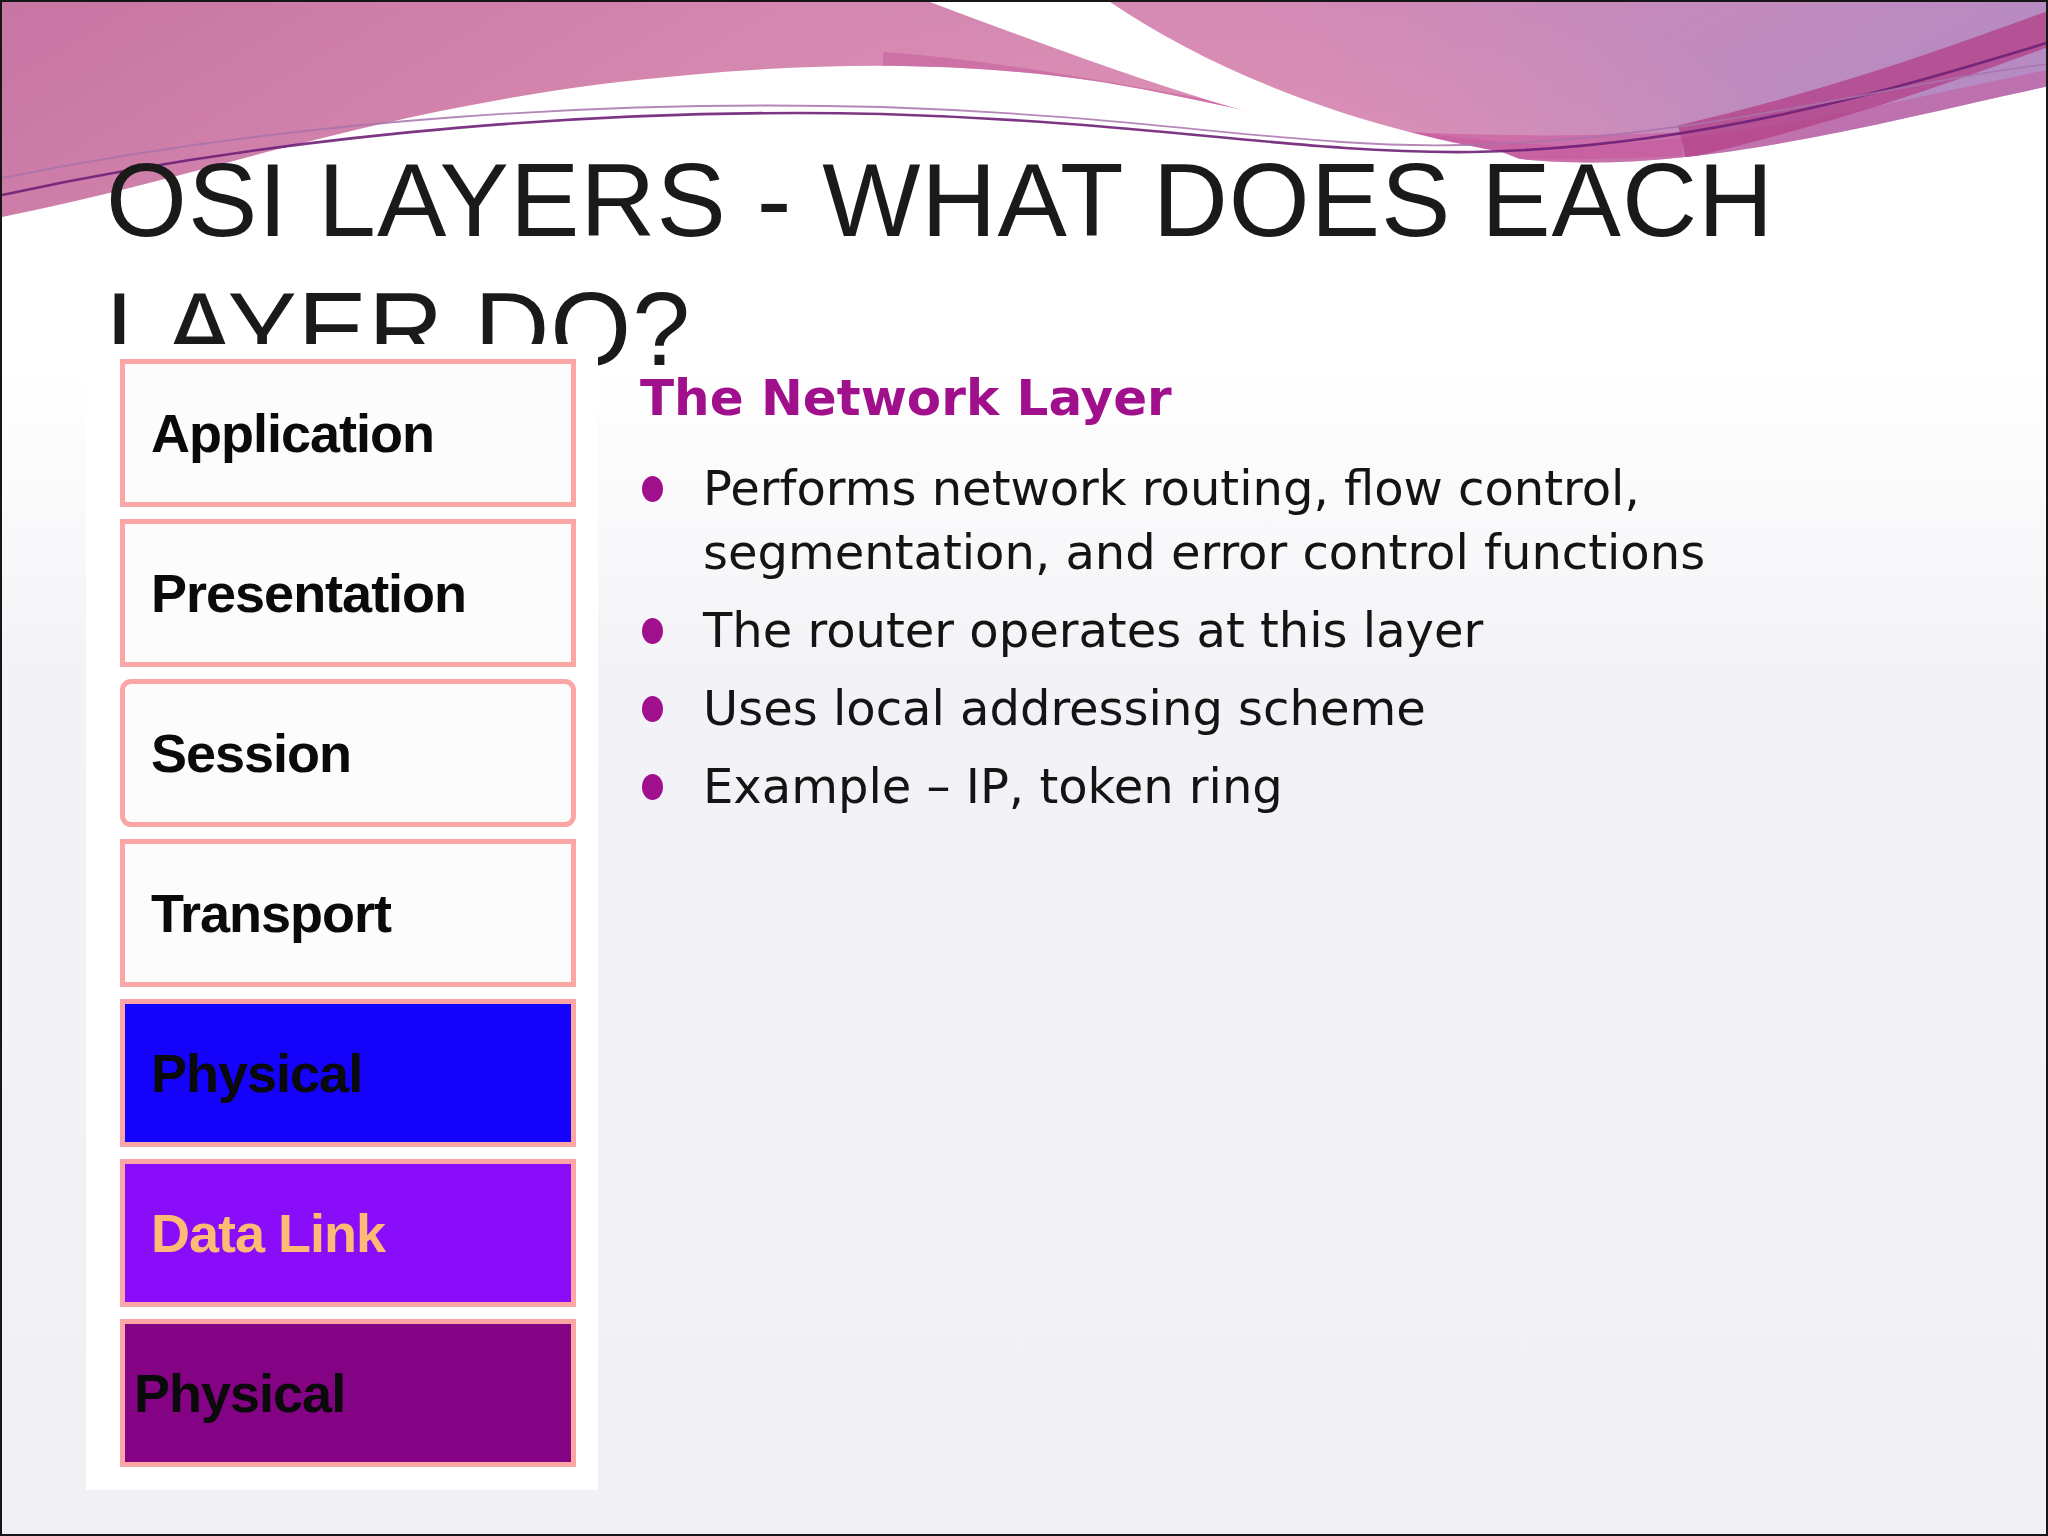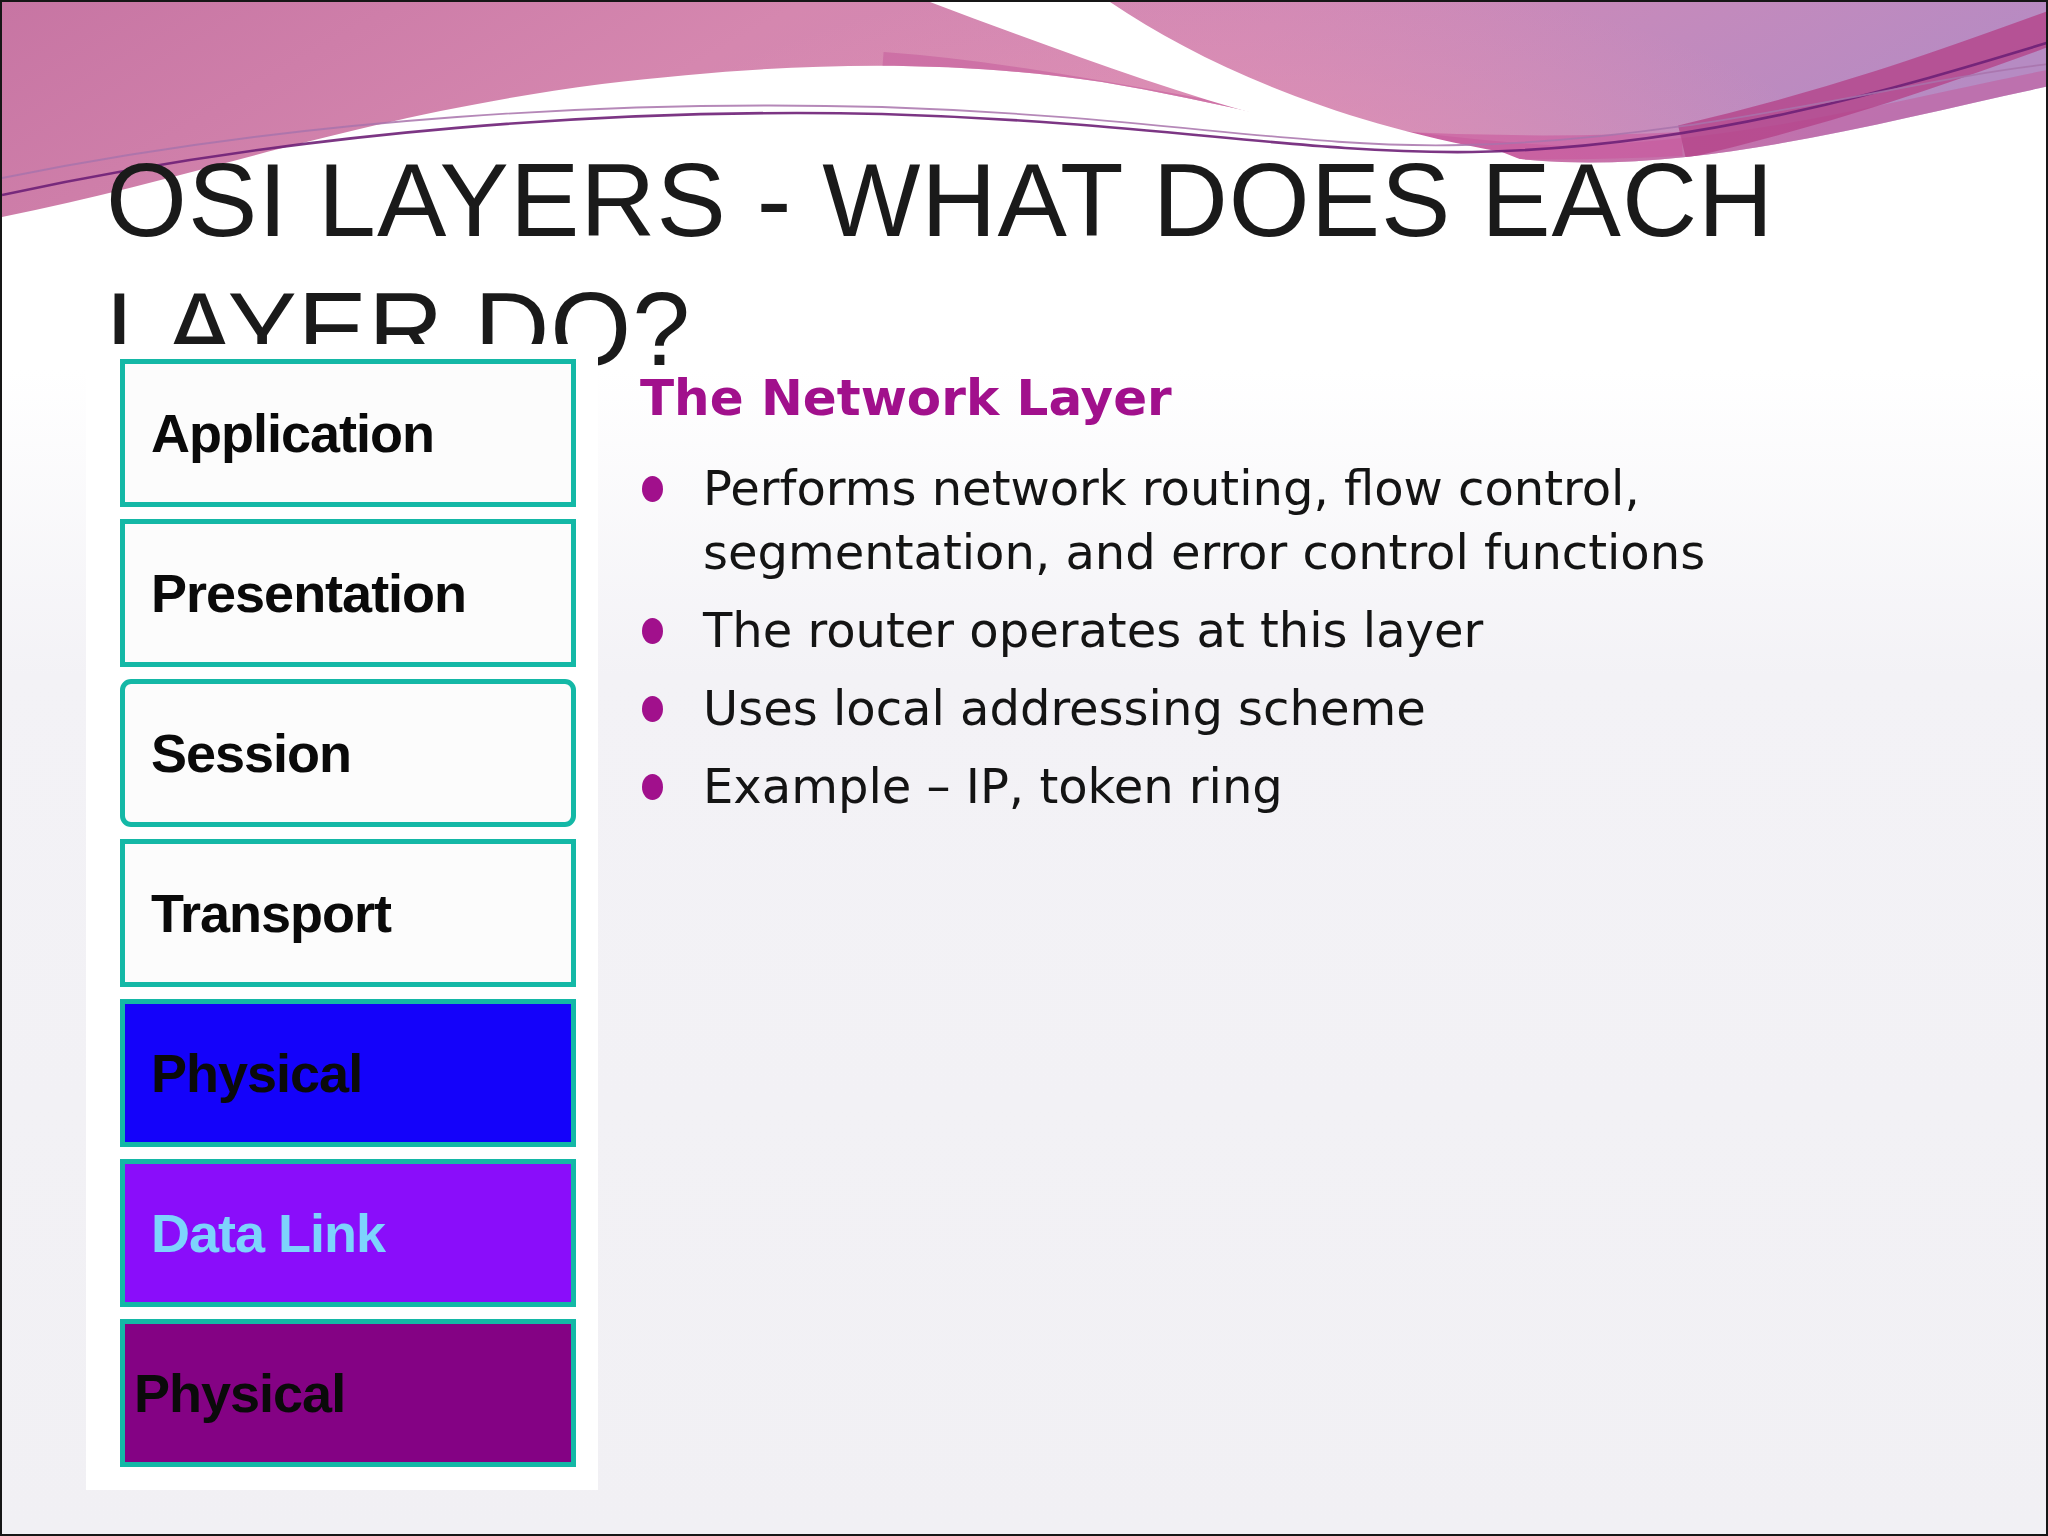--- a/index.html
+++ b/index.html
@@ -22,21 +22,21 @@
   }
   .panel{
     position:absolute;left:84px;top:342px;width:512px;height:1146px;
     background:#ffffff;
     box-sizing:border-box;
     padding:15px 0 0 34px;
   }
   .layer-box{
     box-sizing:border-box;
     width:456px;height:148px;
-    border:5px solid #14b8a6;
+    border:5px solid #fca5a5;
     margin-bottom:12px;
     display:flex;align-items:center;
     background:#fcfcfc;
   }
   .layer-label{
     font-family:"Liberation Sans",sans-serif;
     font-weight:700;
     font-size:54px;letter-spacing:-1px;
     padding-left:26px;
     color:#0a0a0a;
@@ -111,21 +111,21 @@
         <div class="layer-box" style="background: rgb(252, 252, 252); border-radius: 11px;">
     <span class="layer-label" style="color: rgb(10, 10, 10);">Session</span>
   </div>
         <div class="layer-box" style="background: rgb(252, 252, 252);">
     <span class="layer-label" style="color: rgb(10, 10, 10);">Transport</span>
   </div>
         <div class="layer-box" style="background: rgb(20, 2, 250);">
     <span class="layer-label" style="color: rgb(10, 10, 10);">Physical</span>
   </div>
         <div class="layer-box" style="background: rgb(138, 13, 250);">
-    <span class="layer-label" style="color: #7dd3fc;">Data Link</span>
+    <span class="layer-label" style="color: #fdba74;">Data Link</span>
   </div>
         <div class="layer-box" style="background: rgb(132, 2, 132);">
     <span class="layer-label" style="color: rgb(10, 10, 10); padding-left: 9px;">Physical</span>
   </div>
       </div>
   </div>
 
   <div class="content">
     <h2 class="content-heading" style="color: rgb(161, 16, 140);">The Network Layer</h2>
     <ul class="bullet-list">

